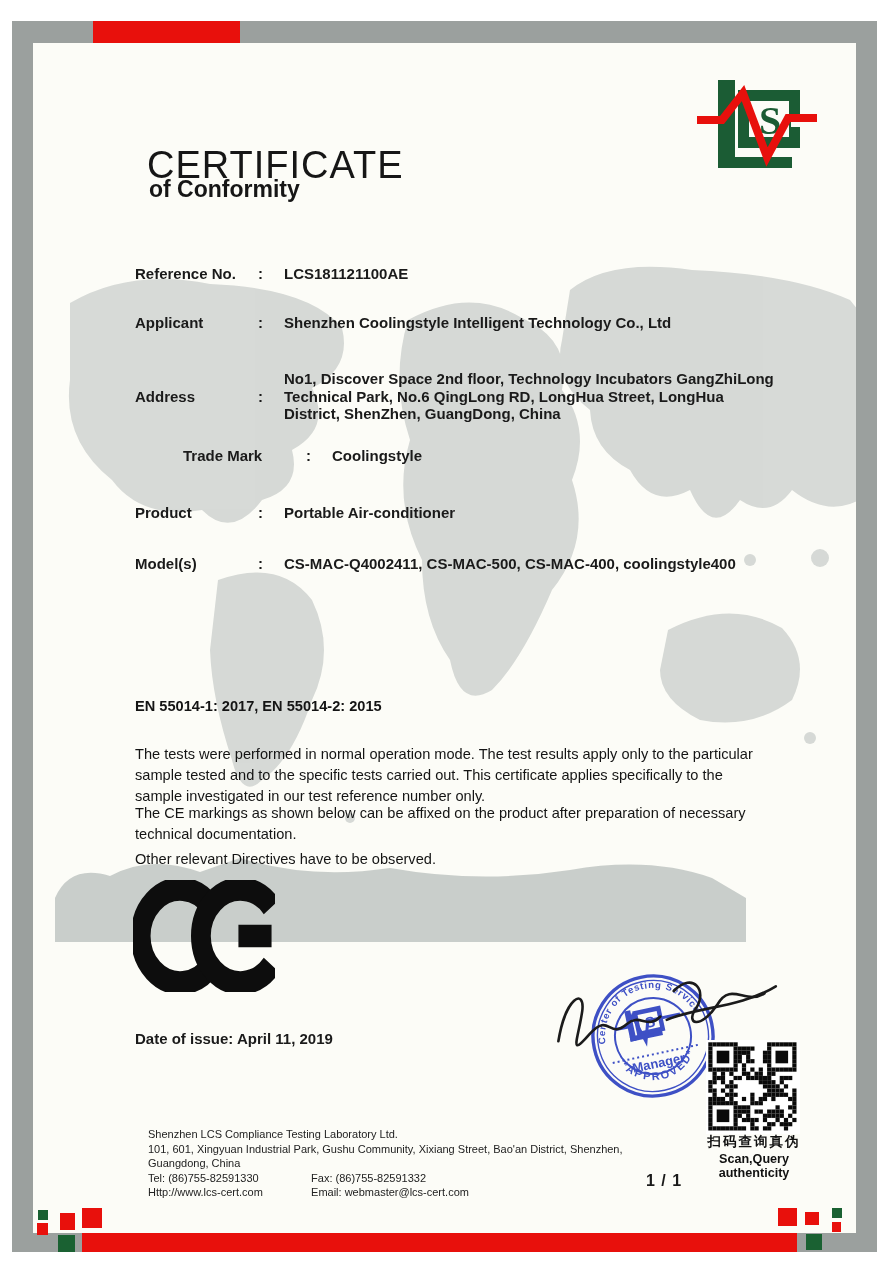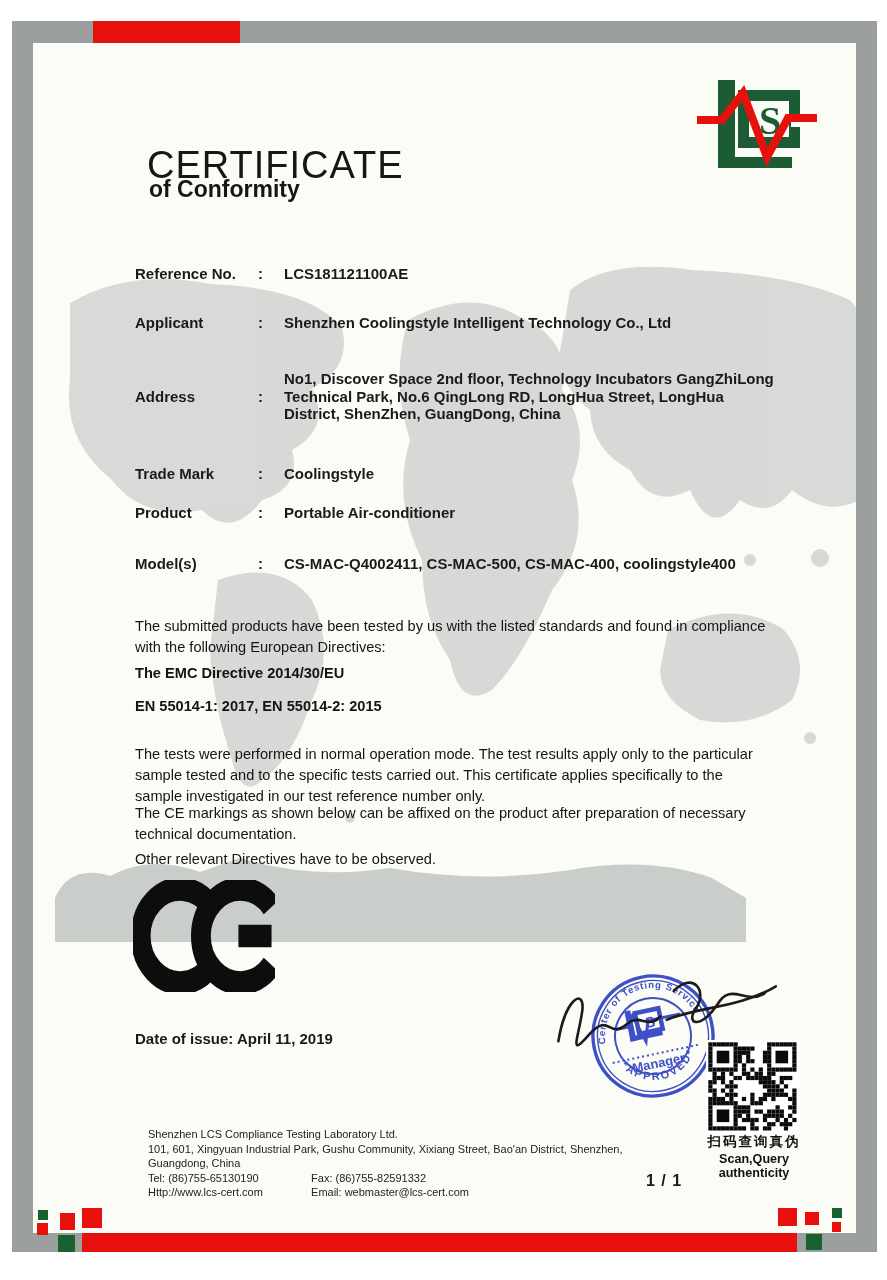--- a/index.html
+++ b/index.html
@@ -97,38 +97,36 @@
   <div class="frow" style="top:314px;">
     <div class="flabel">Applicant</div>
     <div class="fcolon">:</div>
     <div class="fvalue">Shenzhen Coolingstyle Intelligent Technology Co., Ltd</div>
   </div>
   <div class="frow" style="top:370px;">
     <div class="flabel">Address</div>
     <div class="fcolon">:</div>
     <div class="fvalue">No1, Discover Space 2nd floor, Technology Incubators GangZhiLong Technical Park, No.6 QingLong RD, LongHua Street, LongHua District, ShenZhen, GuangDong, China</div>
   </div>
-  <div class="frow" style="top:465px;">
+  <div class="frow" style="top:447px;margin-left:48px;">
     <div class="flabel">Trade Mark</div>
     <div class="fcolon">:</div>
     <div class="fvalue">Coolingstyle</div>
   </div>
   <div class="frow" style="top:504px;">
     <div class="flabel">Product</div>
     <div class="fcolon">:</div>
     <div class="fvalue">Portable Air-conditioner</div>
   </div>
   <div class="frow" style="top:555px;">
     <div class="flabel">Model(s)</div>
     <div class="fcolon">:</div>
     <div class="fvalue">CS-MAC-Q4002411, CS-MAC-500, CS-MAC-400, coolingstyle400</div>
   </div>
 
-  <div class="p" style="top:616px;">The submitted products have been tested by us with the listed standards and found in compliance with the following European Directives:</div>
-  <div class="p bold" style="top:663px;">The EMC Directive 2014/30/EU</div>
   <div class="p bold" style="top:696px;">EN 55014-1: 2017, EN 55014-2: 2015</div>
   <div class="p" style="top:744px;">The tests were performed in normal operation mode. The test results apply only to the particular sample tested and to the specific tests carried out. This certificate applies specifically to the sample investigated in our test reference number only.</div>
   <div class="p" style="top:803px;">The CE markings as shown below can be affixed on the product after preparation of necessary technical documentation.</div>
   <div class="p" style="top:849px;">Other relevant Directives have to be observed.</div>
 
   <div class="abs" style="left:133px;top:880px;width:142px;height:112px;">
     <span class="sr">CE</span>
     <svg width="142" height="112" viewBox="0 0 330 220" preserveAspectRatio="none">
       <g fill="none" stroke="#0d0d0d" stroke-width="46">
         <path d="M 182 53 A 92 92 0 1 0 182 167"></path>
@@ -400,21 +398,21 @@
   <div class="qr-captions">
     <div class="qr-cn">扫码查询真伪</div>
     <div class="qr-en">Scan,Query authenticity</div>
   </div>
 
   <div class="footer">
     <div>Shenzhen LCS Compliance Testing Laboratory Ltd.</div>
     <div>101, 601, Xingyuan Industrial Park, Gushu Community, Xixiang Street, Bao'an District, Shenzhen,</div>
     <div>Guangdong, China</div>
     <div>
-      <span class="fcol">Tel: (86)755-65130190</span>
+      <span class="fcol">Tel: (86)755-82591330</span>
       <span>Fax: (86)755-82591332</span>
     </div>
     <div>
       <span class="fcol">Http://www.lcs-cert.com</span>
       <span>Email: webmaster@lcs-cert.com</span>
     </div>
   </div>
   <div class="pagenum">1 / 1</div>
 </div>
 

